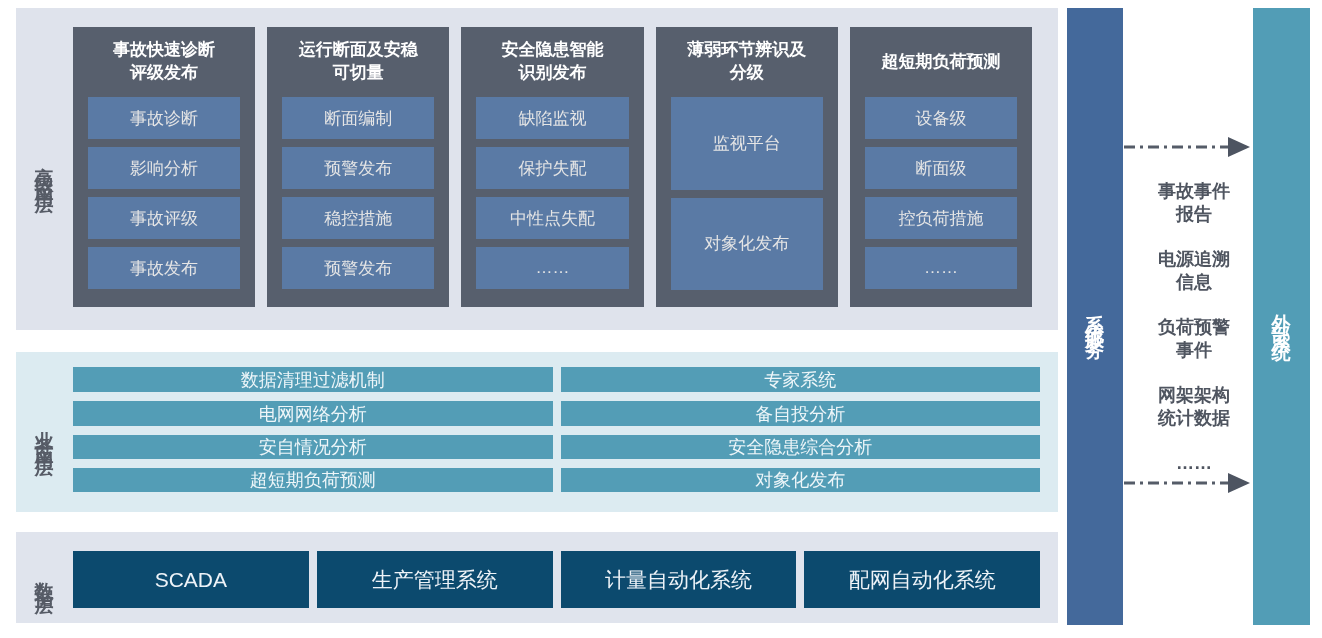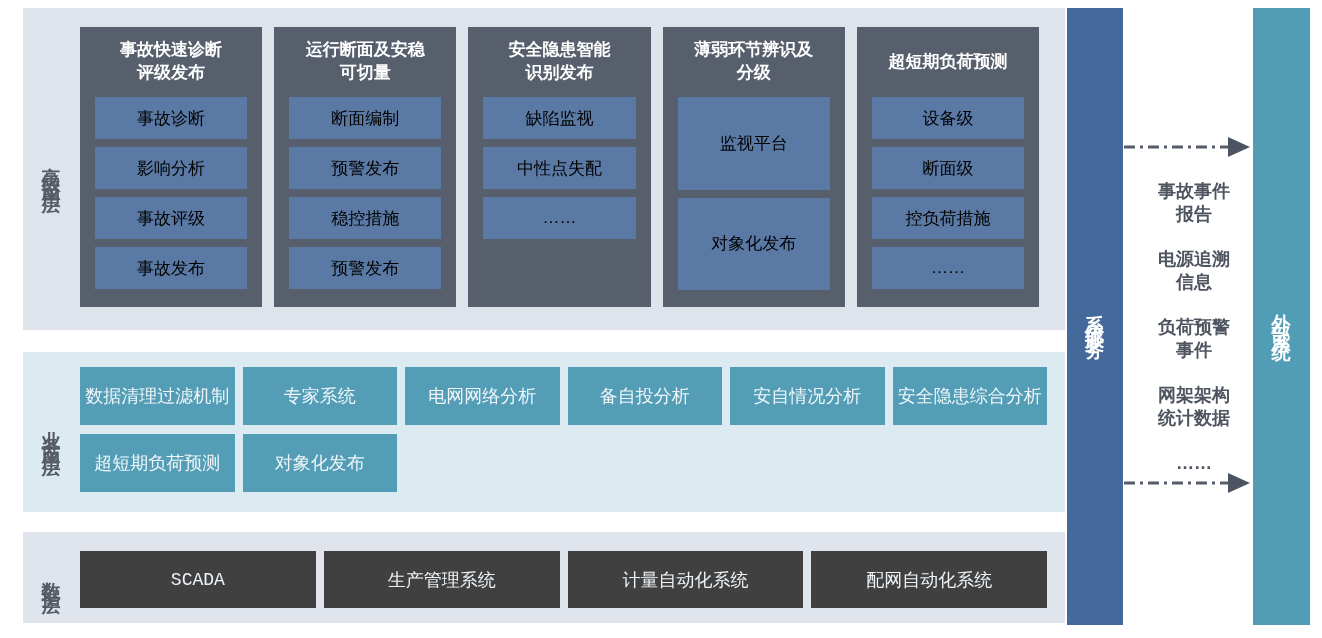--- a/index.html
+++ b/index.html
@@ -7,21 +7,21 @@
   body { font-family:"Liberation Sans","DejaVu Sans",sans-serif; }
 
   .canvas {
     position:relative;
     width:1322px; height:638px;
     background:#ffffff;
     overflow:hidden;
   }
 
   
-  .layer { position:absolute; left:23px; width:1042px; display:flex; }
+  .layer { position:absolute; left:16px; width:1042px; display:flex; }
   .layer-label-wrap {
     width:57px; flex:0 0 57px;
     display:flex; align-items:center; justify-content:center;
   }
   .v-text {
     writing-mode:vertical-rl;
     text-orientation:upright;
     font-weight:bold;
     font-size:19px;
     color:#565b66;
@@ -46,57 +46,56 @@
     display:flex; align-items:center; justify-content:center;
     text-align:center;
     color:#ffffff; font-weight:bold; font-size:17px;
     line-height:1.35;
     white-space:pre-line;
   }
   .col-items { flex:1; display:flex; flex-direction:column; gap:8px; }
   .app-box {
     height:42px; flex:0 0 42px;
     background:#5a7aa5;
-    color:#000000;
+    color:#e5e5e5;
     display:flex; align-items:center; justify-content:center;
     font-size:17px;
     text-align:center;
   }
   .app-box.tall { height:auto; flex:1 1 auto; }
 
   
   #layer-business { top:352px; height:160px; background:#dcebf1; }
   .biz-grid {
     flex:1;
     display:grid;
-    grid-template-columns:repeat(6,1fr);
+    grid-template-columns:repeat(2,1fr);
     grid-template-rows:1fr 1fr;
     gap:9px 8px;
     padding:15px 18px 20px 0;
   }
   .biz-box {
     background:#539db6;
     color:#eef6f9;
     display:flex; align-items:center; justify-content:center;
     font-size:18px;
   }
 
   
   #layer-data { top:532px; height:91px; background:#e0e4ed; }
   .data-row {
     flex:1; display:flex; gap:8px;
     padding:19px 18px 15px 0;
   }
   .data-box {
     flex:1;
-    background:#404040;
+    background:#0c4a6e;
     color:#eef3f8;
     display:flex; align-items:center; justify-content:center;
-    font-size:18px;
-    font-family:Liberation Mono, monospace;
+    font-size:21px;
   }
 
   
   .side-bar {
     position:absolute; top:8px; height:617px;
     display:flex; align-items:center; justify-content:center;
   }
   #bar-system { left:1067px; width:56px; background:#44699b; }
   #bar-external { left:1253px; width:57px; background:#529db6; }
   .side-bar .v-text { color:#ffffff; letter-spacing:9px; }
@@ -151,20 +150,21 @@
           <div class="app-box">稳控措施</div>
           <div class="app-box">预警发布</div>
         </div>
       </div>
 
       <div class="col">
         <div class="col-header">安全隐患智能
 识别发布</div>
         <div class="col-items">
           <div class="app-box">缺陷监视</div>
+          <div class="app-box">保护失配</div>
           <div class="app-box">中性点失配</div>
           <div class="app-box">……</div>
         </div>
       </div>
 
       <div class="col">
         <div class="col-header">薄弱环节辨识及
 分级</div>
         <div class="col-items">
           <div class="app-box tall">监视平台</div>

